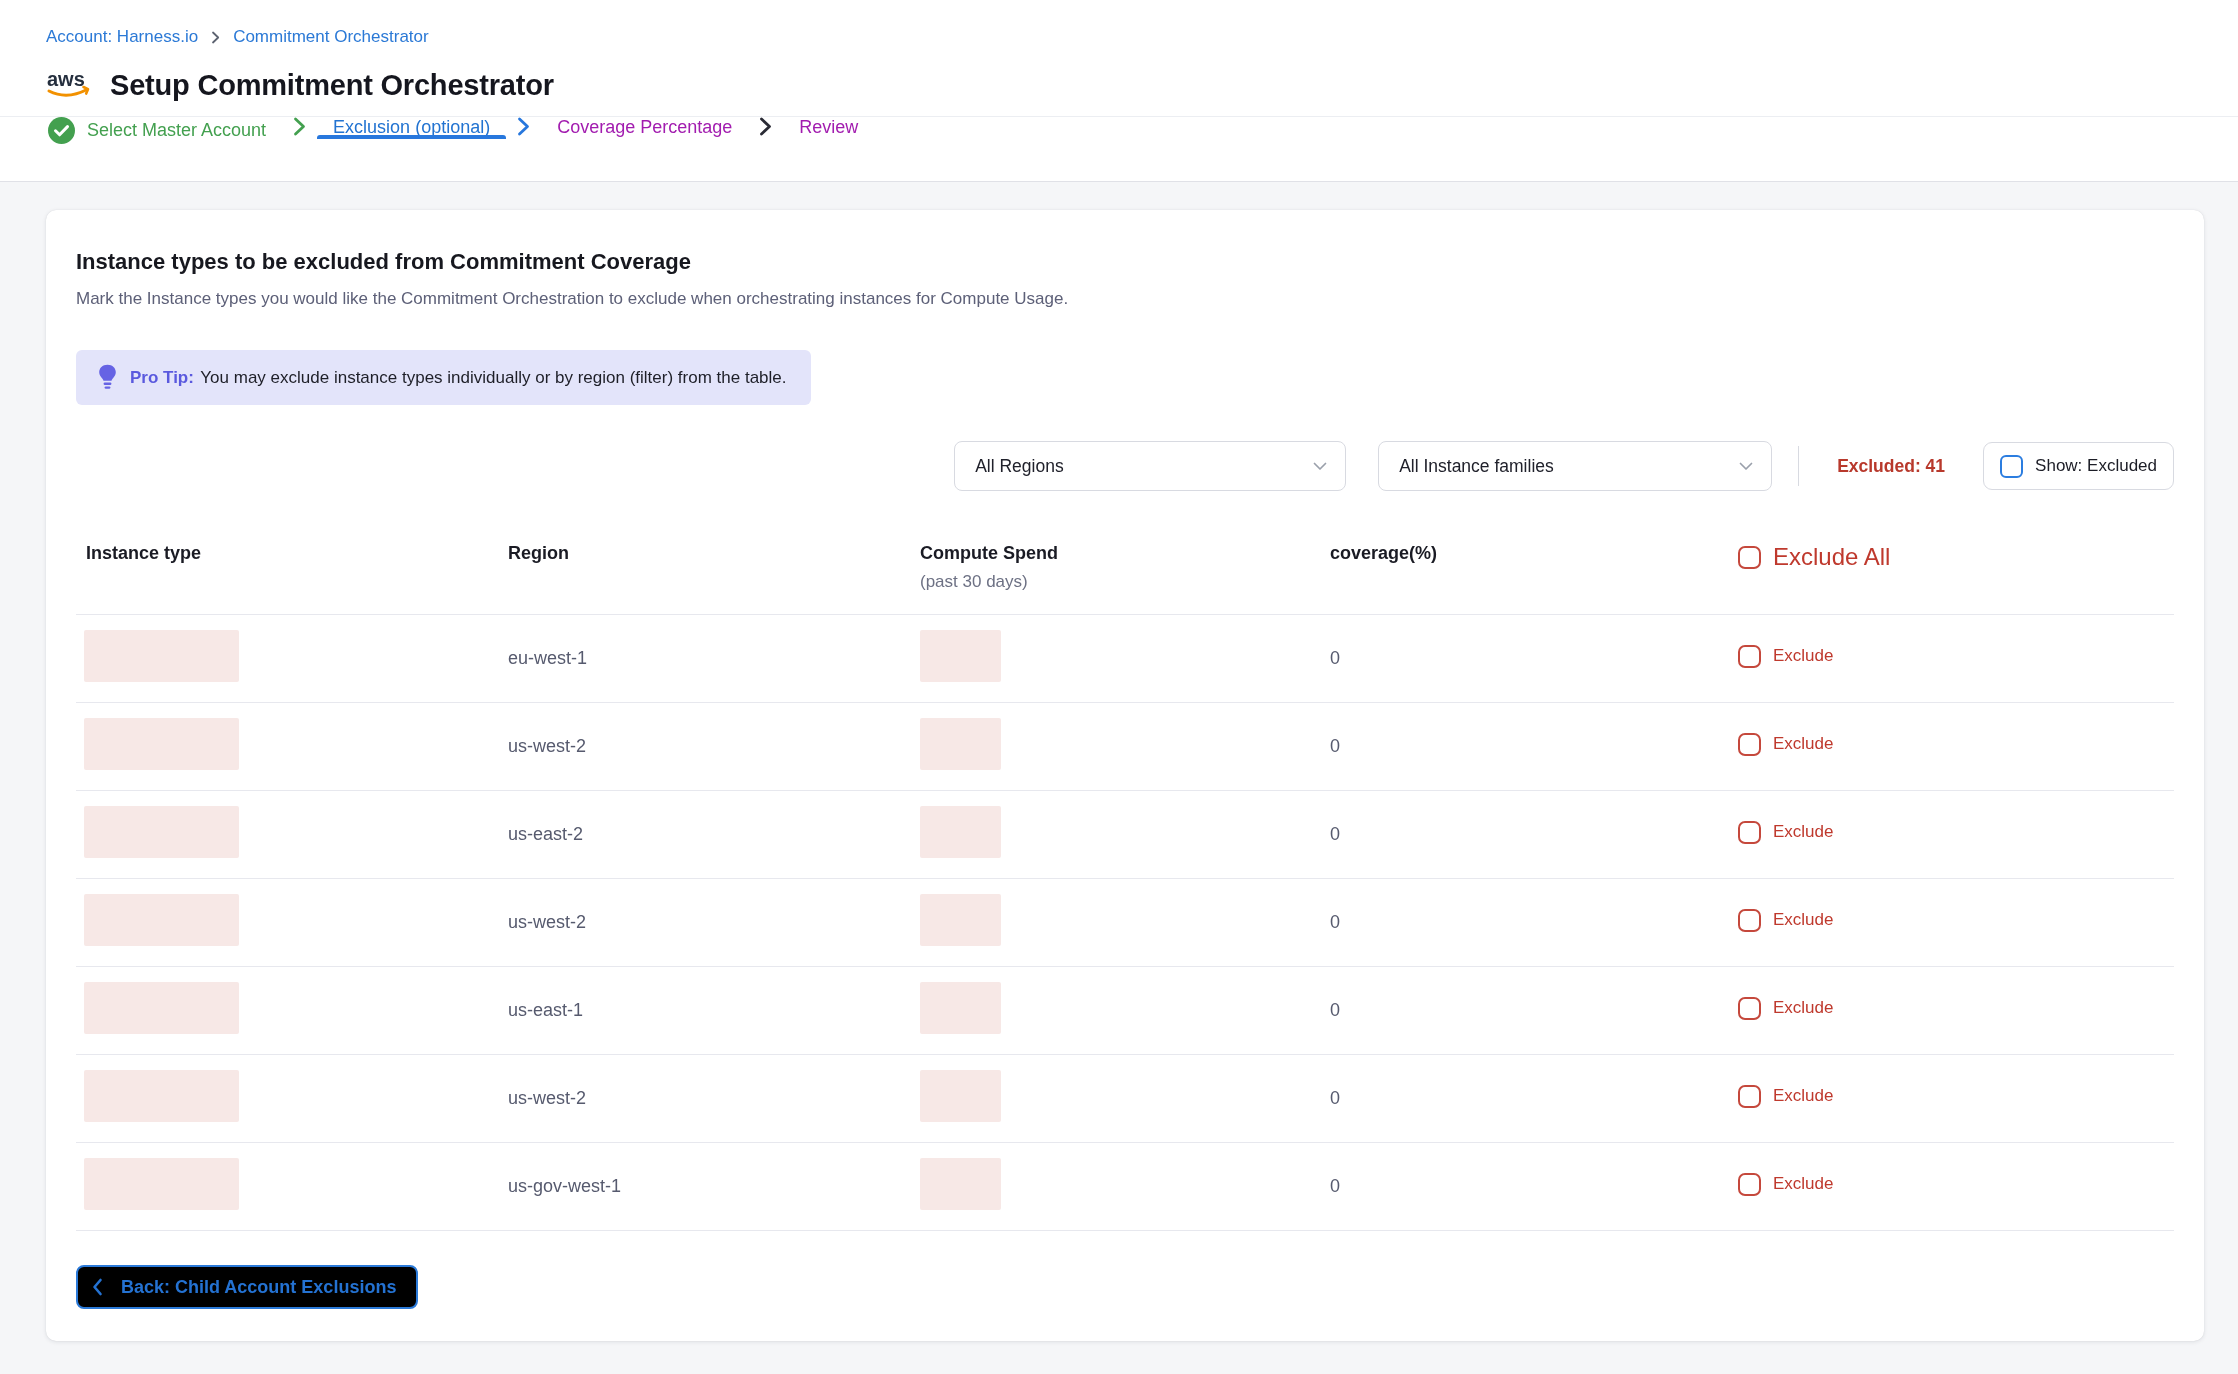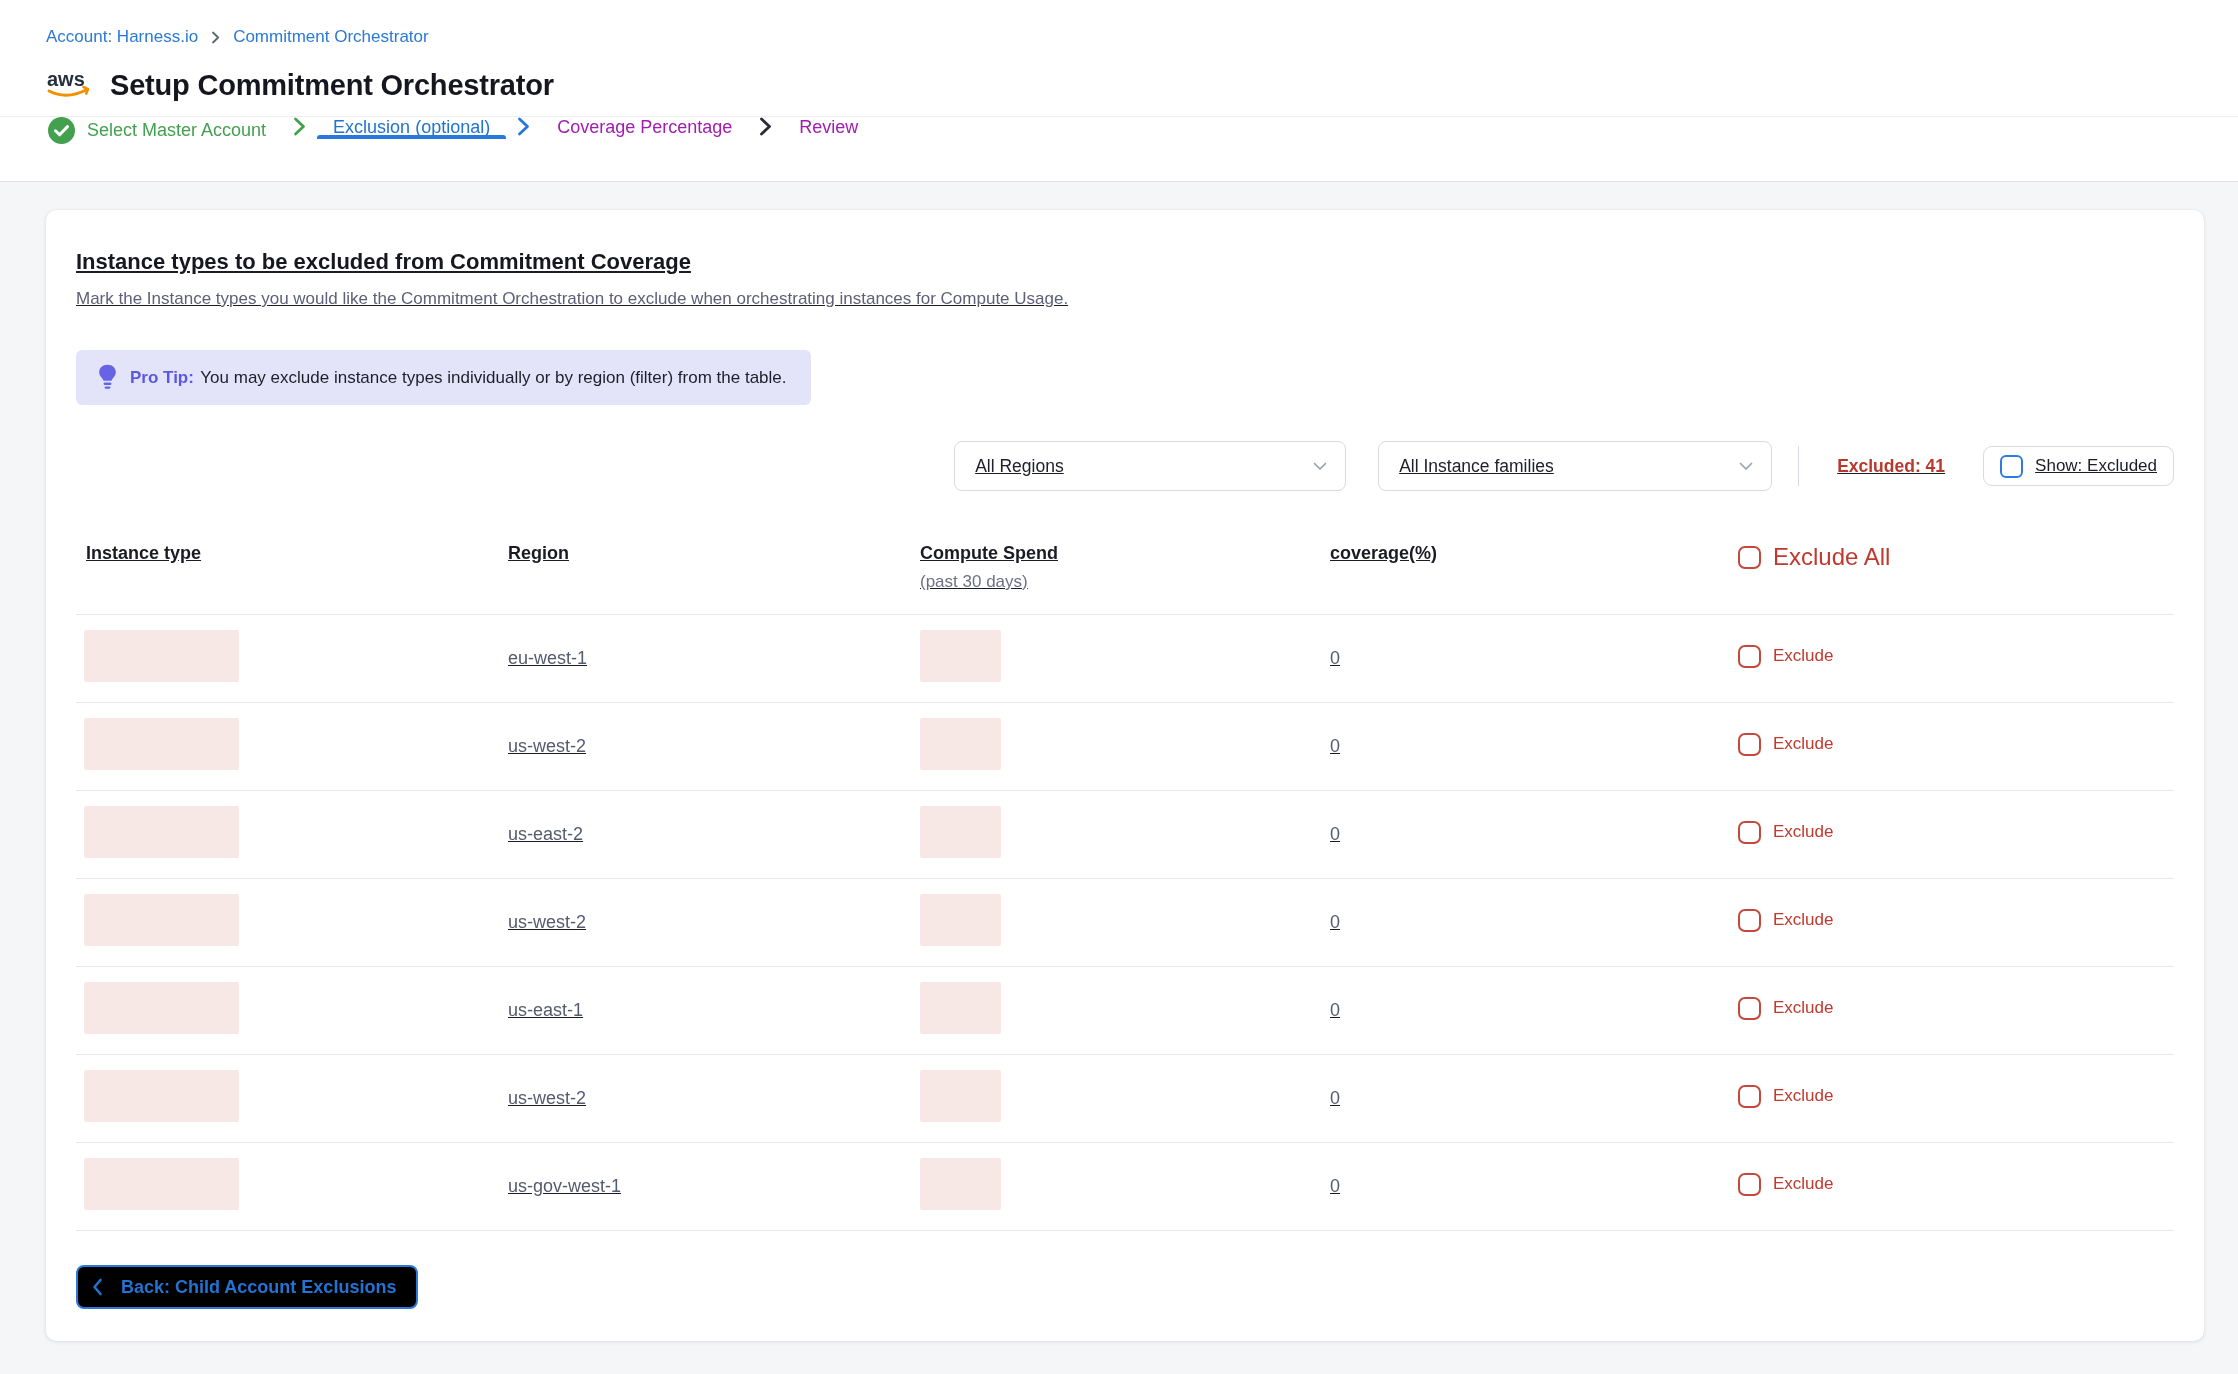--- a/index.html
+++ b/index.html
@@ -33,21 +33,21 @@
     background: #2777dd; border-radius: 3px 3px 0 0;
   }
   .step-sep { display: flex; align-items: center; padding: 0 10px; }
   .step-sep svg { display: block; }
   .sep-complete { color: #43a04f; }
   .sep-active   { color: #2777dd; }
   .sep-upcoming { color: #2a2b35; }
   .check-badge { width: 27px; height: 27px; display: block; }
 
   
-  .content { padding: 28px 34px 8px 46px; text-decoration: underline; }
+  .content { padding: 28px 34px 8px 46px; }
   .card {
     background: #fff; border-radius: 10px; padding: 38px 30px 32px 30px;
     box-shadow: 0 1px 4px rgba(24,26,48,.10), 0 0 1px rgba(24,26,48,.14);
     min-height: 1126px;
   }
   .card-title { font-size: 22px; font-weight: 700; color: #17181f; line-height: 28px; }
   .card-subtitle { margin-top: 12px; font-size: 17px; line-height: 22px; color: #5d6078; }
 
   
   .protip {
@@ -63,21 +63,21 @@
   .select {
     height: 50px; background: #fff; border: 1px solid #d8dae1; border-radius: 8px;
     display: flex; align-items: center; justify-content: space-between;
     padding: 0 18px 0 20px; font-size: 17.5px; color: #20212b; cursor: pointer;
   }
   .select-families { width: 394px; }
   .select-regions  { width: 392px; margin-right: 6px; }
   .v-divider { width: 1px; height: 40px; background: #d8dae1; }
   .excluded-count { color: #b8392c; font-weight: 700; font-size: 17.5px; margin: 0 12px; }
   .show-excluded {
-    height: 40px; background: #fff; border: 1px solid #d8dae1; border-radius: 9px;
+    height: 48px; background: #fff; border: 1px solid #d8dae1; border-radius: 9px;
     display: inline-flex; align-items: center; gap: 12px; padding: 0 16px; cursor: pointer;
     font-size: 17px; color: #1c1d26;
   }
   .cb { display: inline-block; background: #fff; flex: 0 0 auto; }
   .cb-blue { width: 23px; height: 23px; border: 2.5px solid #2b7de0; border-radius: 6px; }
   .cb-red  { width: 23px; height: 23px; border: 2px solid #c5483c; border-radius: 7px; }
 
   
   .table { margin-top: 36px; }
   .thead, .trow {

